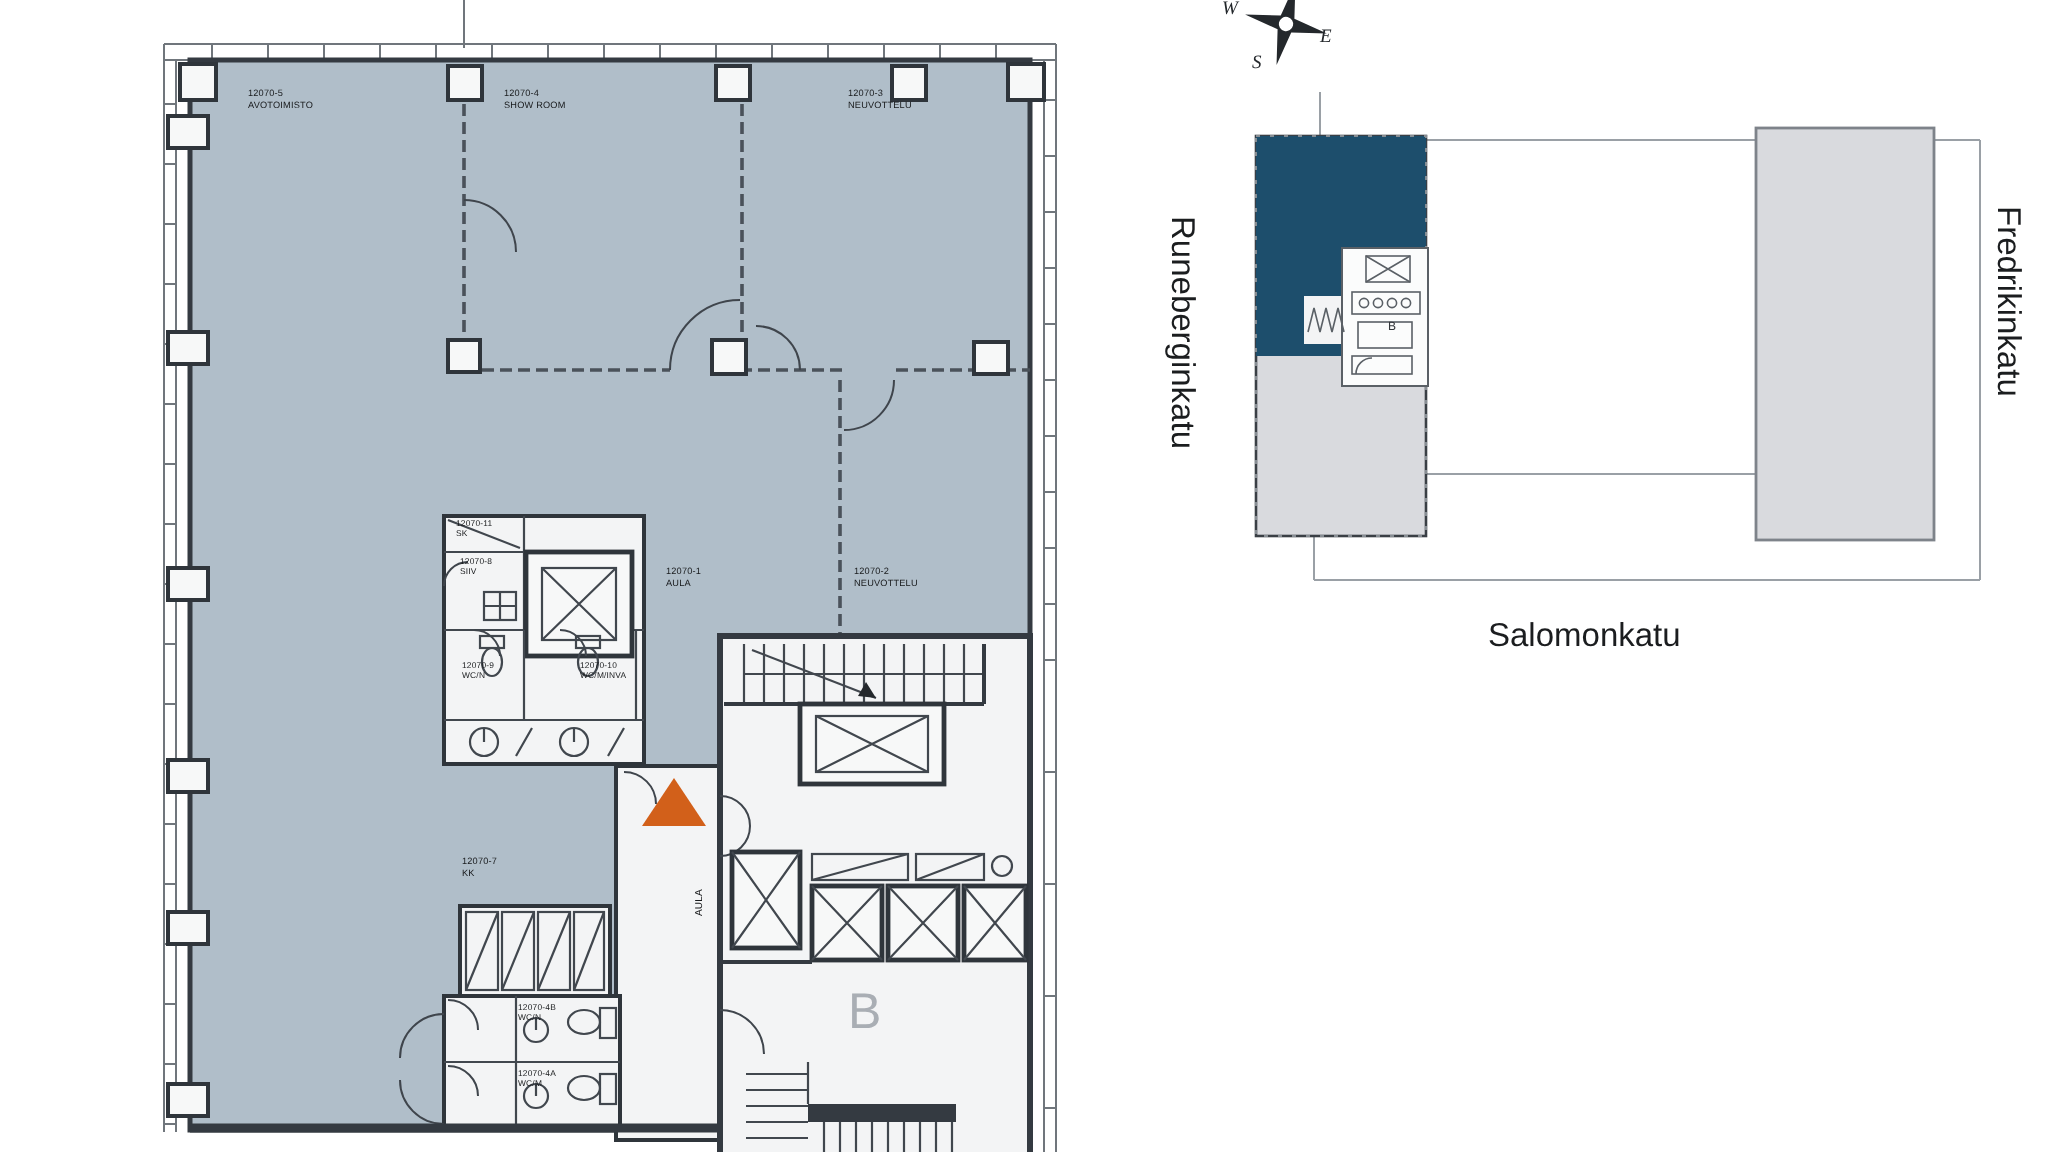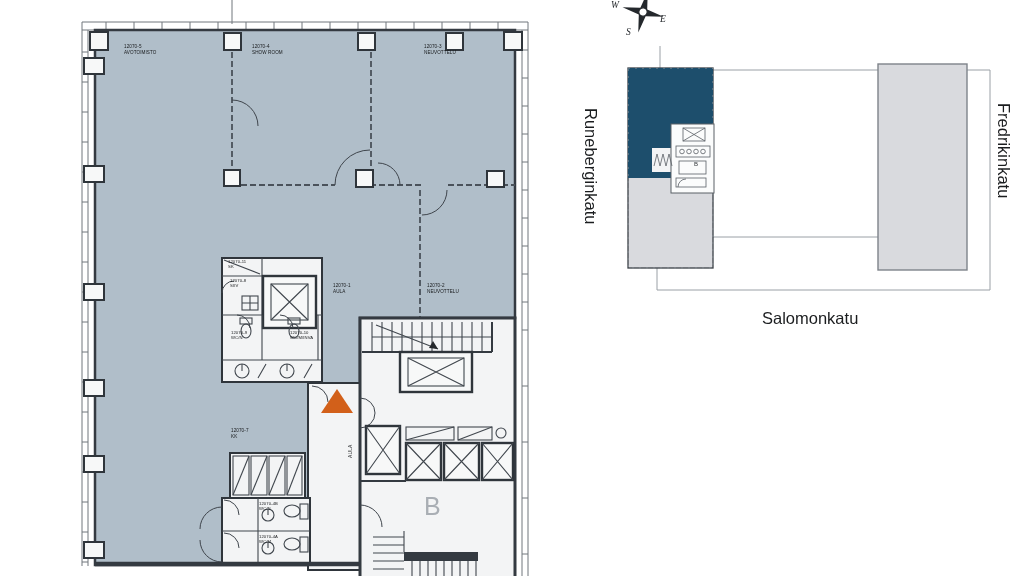--- a/index.html
+++ b/index.html
@@ -242,18 +242,18 @@
     <span>12070-4A</span>
     <span>WC/M</span>
   </div>
 
 <div class="label" style="left:347px;top:458px;transform:rotate(-90deg);transform-origin:0 0;font-size:5px">AULA</div>
 
 <div class="coreB" style="left:424px;top:492px">B</div>
 
 <div class="street vrot" style="left:600px;top:108px">Runeberginkatu</div>
 <div class="street vrot" style="left:1013px;top:103px">Fredrikinkatu</div>
-<div class="street" style="left:762px;top:309px">Salomonkatu</div>
+<div class="street" style="left:744px;top:309px">Salomonkatu</div>
 <div class="kb" style="left:694px;top:161px">B</div>
 
 <span class="cletter" style="left:611px;top:0px">W</span>
 <span class="cletter" style="left:660px;top:14px">E</span>
 <span class="cletter" style="left:626px;top:27px">S</span>
 
 </body></html>

